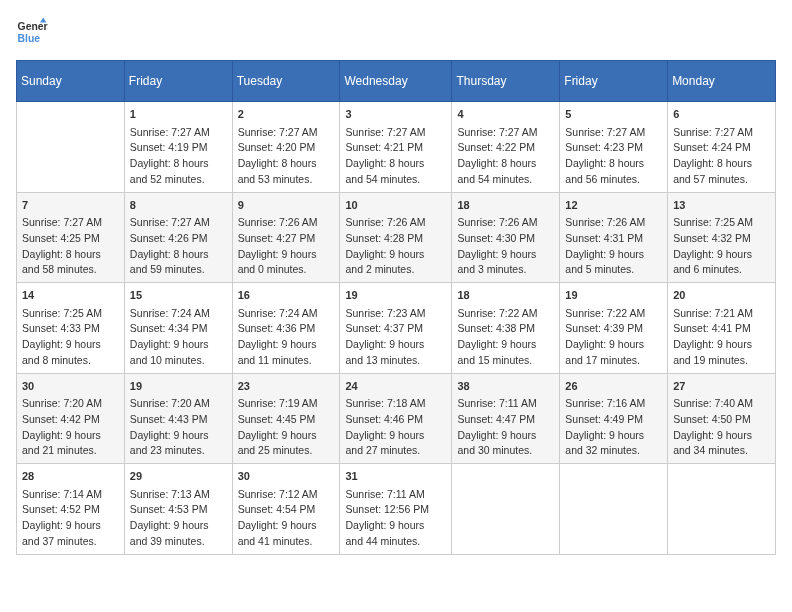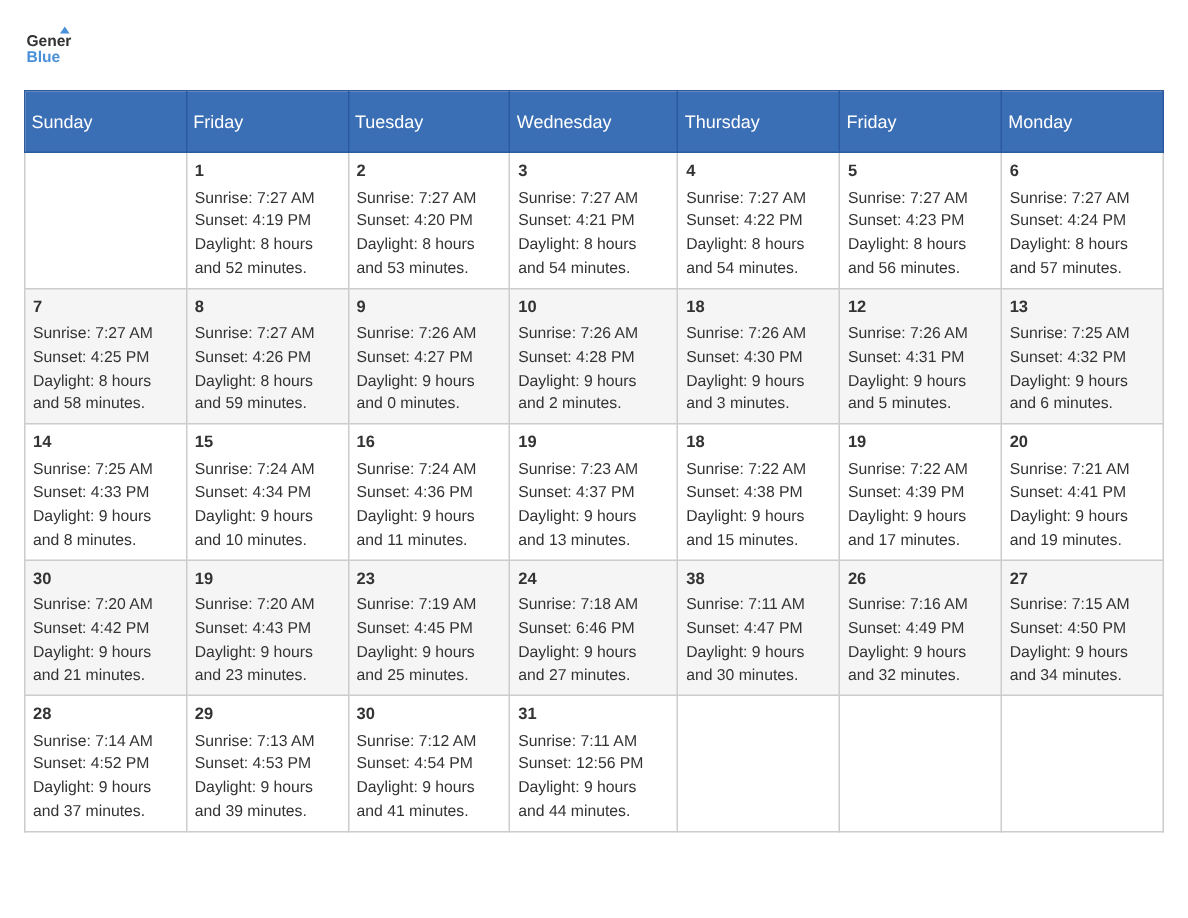--- a/index.html
+++ b/index.html
@@ -275,41 +275,41 @@
         <td>
           <span class="date-num">23</span>
           <div class="cell-content">Sunrise: 7:19 AM
 Sunset: 4:45 PM
 Daylight: 9 hours
 and 25 minutes.</div>
         </td>
         <td>
           <span class="date-num">24</span>
           <div class="cell-content">Sunrise: 7:18 AM
-Sunset: 6:46 PM
+Sunset: 4:46 PM
 Daylight: 9 hours
 and 27 minutes.</div>
         </td>
         <td>
           <span class="date-num">38</span>
           <div class="cell-content">Sunrise: 7:11 AM
 Sunset: 4:47 PM
 Daylight: 9 hours
 and 30 minutes.</div>
         </td>
         <td>
           <span class="date-num">26</span>
           <div class="cell-content">Sunrise: 7:16 AM
 Sunset: 4:49 PM
 Daylight: 9 hours
 and 32 minutes.</div>
         </td>
         <td>
           <span class="date-num">27</span>
-          <div class="cell-content">Sunrise: 7:15 AM
+          <div class="cell-content">Sunrise: 7:40 AM
 Sunset: 4:50 PM
 Daylight: 9 hours
 and 34 minutes.</div>
         </td>
       </tr>
       <tr>
         <td>
           <span class="date-num">28</span>
           <div class="cell-content">Sunrise: 7:14 AM
 Sunset: 4:52 PM

